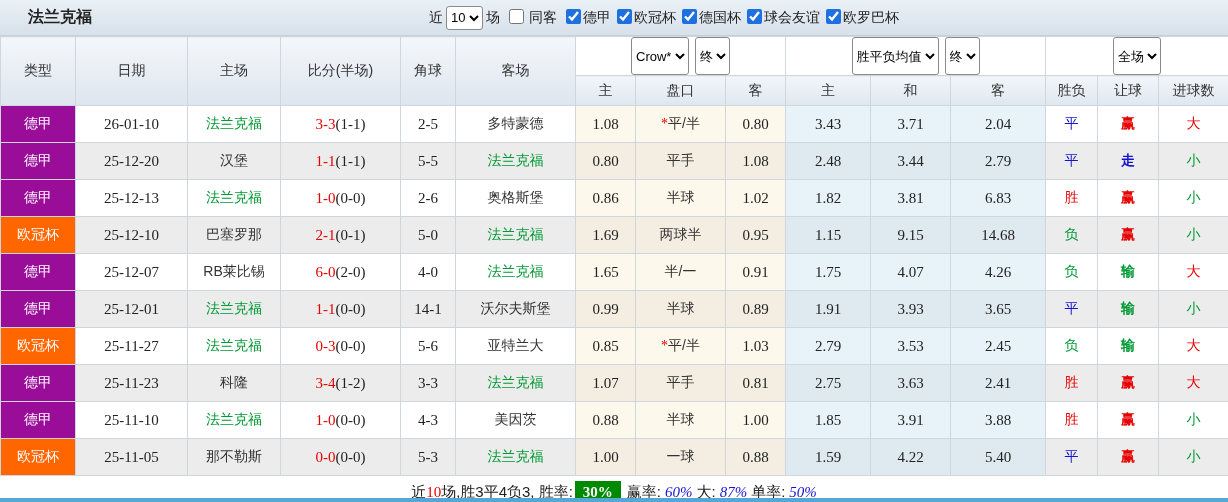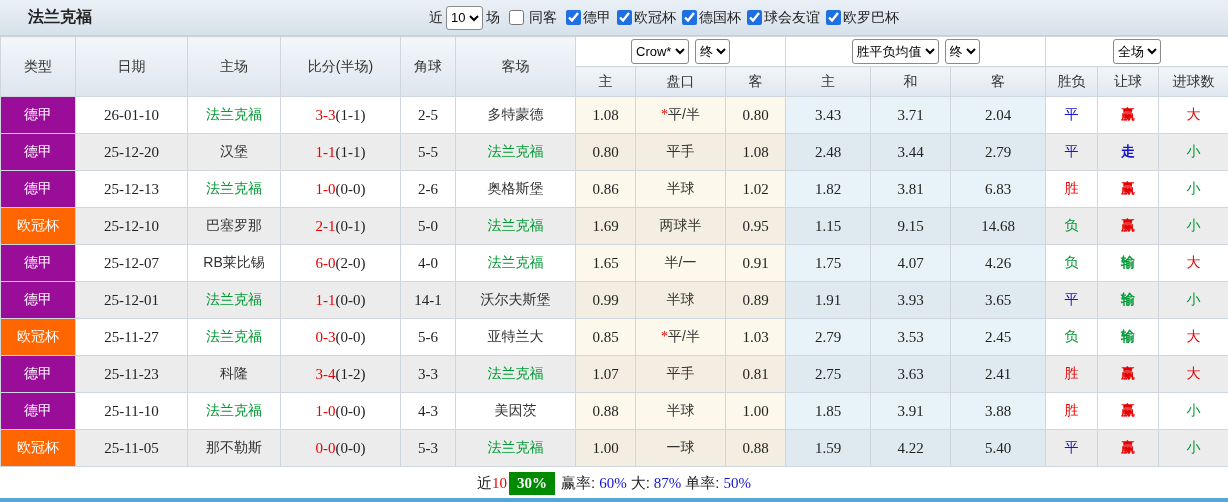--- a/index.html
+++ b/index.html
@@ -17,31 +17,31 @@
   .topbar .title{margin-left:28px;width:398px;font-weight:bold;font-size:16px;color:#222;}
   .controls{display:flex;align-items:center;font-size:14px;color:#222;}
   .controls .lbl{margin:0 3px;}
   .controls select{
     font-family:"Liberation Sans",sans-serif;font-size:13px;height:24px;
     background:#fff;border:1px solid #8a8a8a;border-radius:3px;
   }
   .controls input[type=checkbox]{
     width:15px;height:15px;margin:0 2px 0 6px;accent-color:var(--checkbox-accent);
   }
-  .filter-group{display:flex;align-items:center;}
+  .filter-group{display:flex;}
   
   table{border-collapse:collapse;table-layout:fixed;width:1228px;font-size:14px;}
   th,td{border:1px solid #cfd6de;text-align:center;vertical-align:middle;padding:0;overflow:hidden;white-space:nowrap;}
   thead tr{height:30px;}
   thead th{font-weight:normal;color:#333;}
   th.span-head{background:linear-gradient(#f4f7fa,#dde5ee);}
   tr.dd-row th.dd{background:#fff;}
   tr.sub-row th{background:linear-gradient(#f2f6f9,#dfe7ef);}
   thead select{
-    font-family:"Liberation Sans",sans-serif;font-size:13px;height:25px;
+    font-family:"Liberation Sans",sans-serif;font-size:13px;height:38px;
     background:#fff;border:1px solid #8a8a8a;border-radius:3px;margin:0 3px;
   }
   tbody tr{height:37px;}
   tbody tr.odd td{background:#fff;}
   tbody tr.even td{background:var(--row-even-bg);}
   tbody tr.odd td.o{background:var(--odds-bg-odd);}
   tbody tr.even td.o{background:var(--odds-bg-even);}
   tbody tr.odd td.a{background:var(--avg-bg-odd);}
   tbody tr.even td.a{background:var(--avg-bg-even);}
   td.league{color:#fff;}
@@ -51,21 +51,21 @@
   .score-half{color:#222;}
   .star{color:var(--red);font-family:"Liberation Serif",serif;}
   td.hres{font-weight:bold;}
   
   .footer{
     height:32px;display:flex;align-items:center;justify-content:center;
     font-size:15px;color:#222;background:#fff;
   }
   .footer .val-num{font-family:"Liberation Serif",serif;}
   .footer .red{color:var(--red);}
-  .footer .blue{color:var(--blue);}
+  .footer .blue{color:var(--blue);font-style:italic;}
   .footer .win-box{
     background:var(--win-rate-bg);color:#fff;font-weight:bold;
     padding:3px 8px;margin:0 6px 0 2px;font-family:"Liberation Serif",serif;
   }
   .footer .seg{margin-right:4px;}
 </style>
 </head>
 <body>
 
 <div class="page">
@@ -324,20 +324,21 @@
     <td class="res result" style="color: rgb(20, 20, 204);">平</td>
     <td class="res hres" style="color: rgb(230, 0, 0);">赢</td>
     <td class="res gres" style="color: rgb(0, 153, 51);">小</td>
   </tr>
 </tbody>
   </table>
 
   <div class="footer">
     <span>近</span>
       <span class="red val-num">10</span>
+      <span>场,胜3平4负3, 胜率:</span>
       <span class="win-box">30%</span>
     <span class="seg">赢率:</span>
       <span class="blue seg val-num">60%</span>
     <span class="seg">大:</span>
       <span class="blue seg val-num">87%</span>
     <span class="seg">单率:</span>
       <span class="blue val-num">50%</span>
   </div>
 </div>
 

